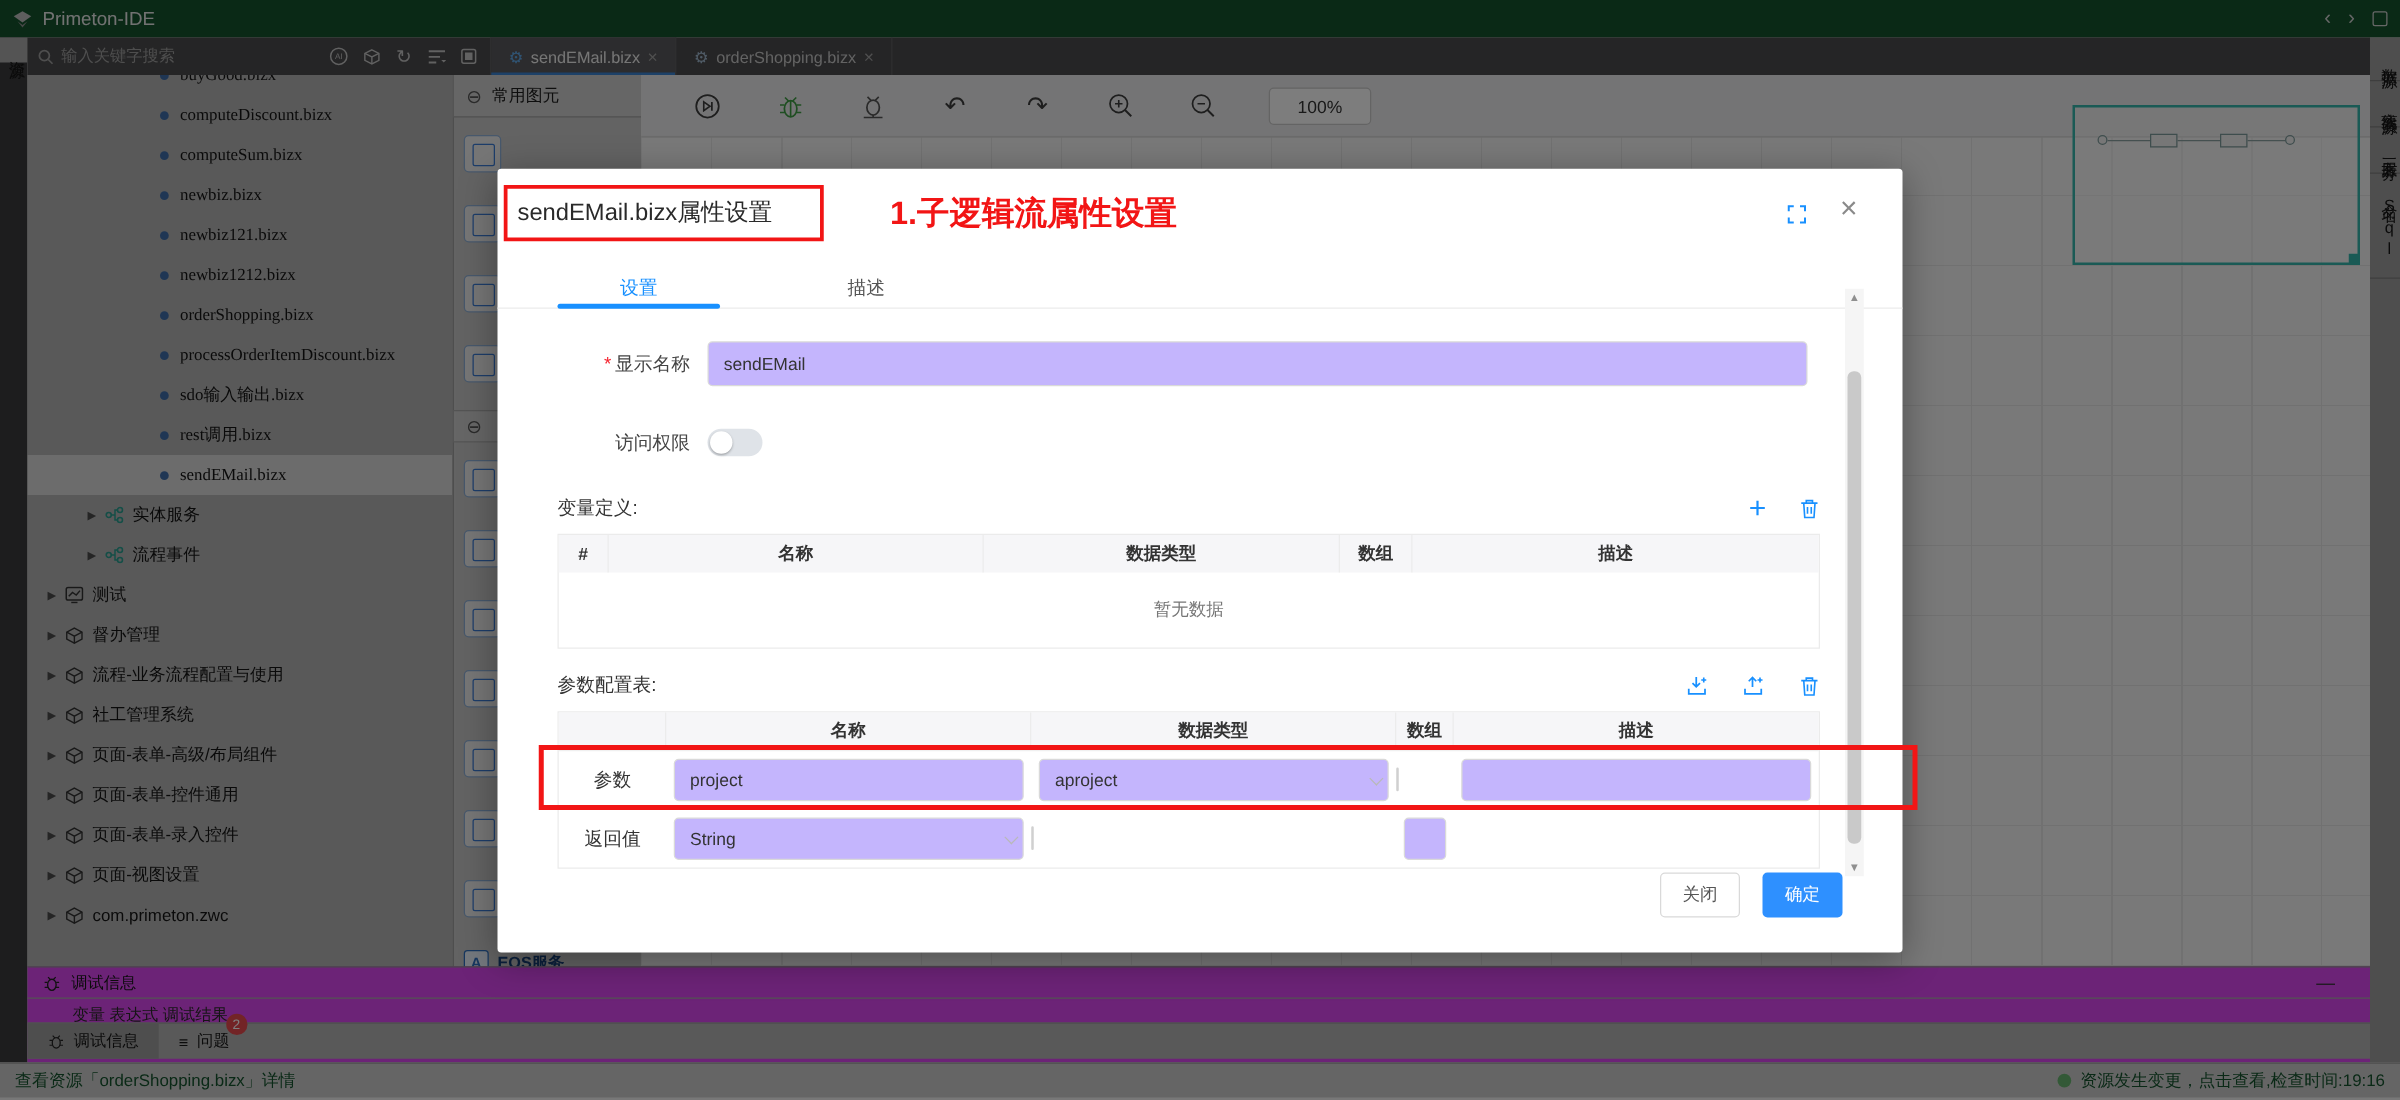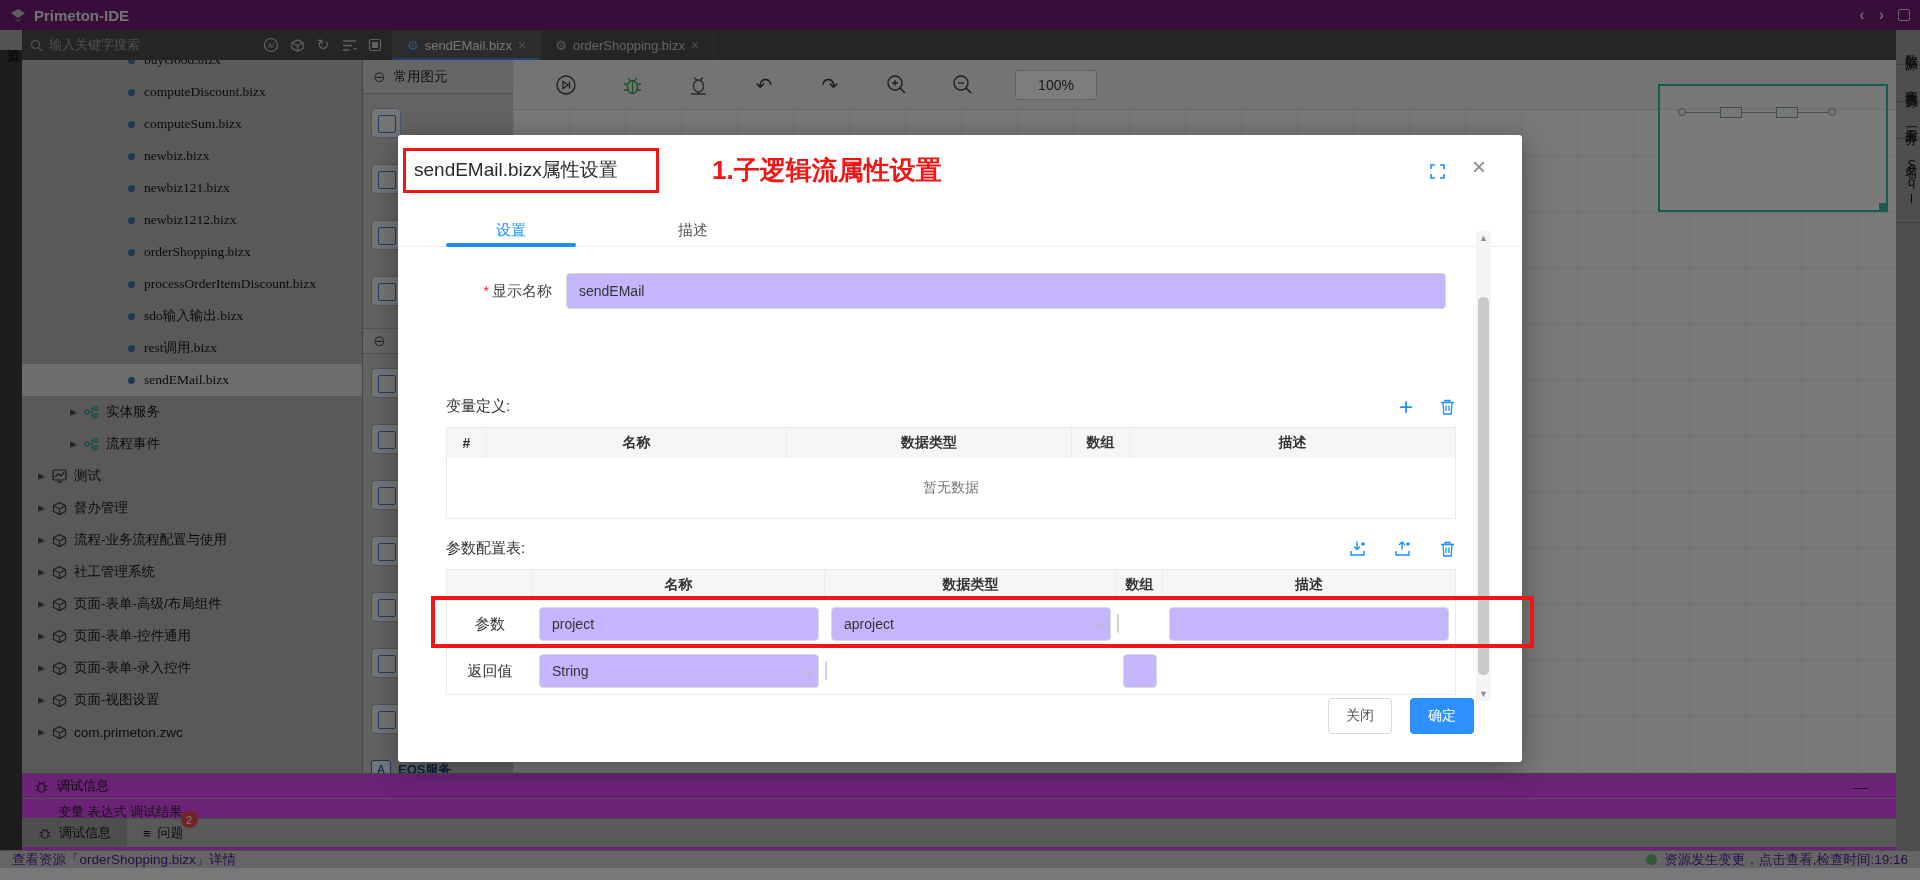--- a/index.html
+++ b/index.html
@@ -2,21 +2,21 @@
 <html><head>
 <meta charset="utf-8">
 <style>
   * { margin:0; padding:0; box-sizing:border-box; }
   html,body { background:#222; }
   .root{ position:relative; width:1920px; height:880px; overflow:hidden;
          font-family:"Liberation Sans",sans-serif; background:#f0f0f0; }
 
   
   .titlebar{ position:absolute; left:0; top:0; width:1920px; height:30px;
-    background:#701a75; color:#e4e4e4; display:flex; align-items:center; padding:0 10px;font-weight:bold; }
+    background:#14532d; color:#e4e4e4; display:flex; align-items:center; padding:0 10px; }
   .titlebar .app-name{ font-size:15px; margin-left:8px; }
   .win-icons{ margin-left:auto; display:flex; align-items:center; gap:14px; color:#cfcfcf; font-size:16px; }
   .win-sq{ width:12px; height:12px; border:1.5px solid #cfcfcf; border-radius:2px; }
 
   
   .left-rail{ position:absolute; left:0; top:30px; width:22px; height:820px; background:#3a3a3c; }
   .rail-tab-active{ background:#a8a8a8; color:#161616; writing-mode:vertical-rl; text-orientation:upright;
     font-size:13px; padding:8px 0; width:22px; text-align:center; letter-spacing:2px; }
 
   
@@ -85,22 +85,22 @@
   .debugbar{ position:absolute; left:22px; top:773px; width:1874px; height:77px; background:#d946ef; }
   .dbg-hd{ height:26px; display:flex; align-items:center; gap:8px; padding:0 12px; font-size:13px; color:#161616;
     border-top:1px solid #8f8f8f; border-bottom:1px solid #a7a7a7; }
   .dbg-min{ margin-left:auto; margin-right:16px; color:#333; font-size:15px; }
   .dbg-clip{ height:19px; overflow:hidden; font-size:13px; color:#2a2a2a; padding-left:36px; line-height:25px; }
   .dbg-tabs{ height:29px; background:#b2b2b2; border-top:1px solid #9c9c9c; display:flex; align-items:stretch; }
   .dtab{ display:flex; align-items:center; gap:7px; padding:0 16px; font-size:13px; color:#161616; position:relative; }
   .dtab.active{ background:#9d9d9d; }
   .badge{ position:absolute; right:2px; top:-8px; width:17px; height:17px; background:#e5484d; color:#fff;
     border-radius:50%; font-size:11px; display:flex; align-items:center; justify-content:center; }
-  .statusbar{ position:absolute; left:0; top:850px; width:1920px; height:18px; background:#cbcbcb;
-    border-top:1px solid #9a9a9a; display:flex; align-items:center; font-size:13.5px; color:#4c1d95; padding:0 12px; }
+  .statusbar{ position:absolute; left:0; top:850px; width:1920px; height:28px; background:#cbcbcb;
+    border-top:1px solid #9a9a9a; display:flex; align-items:center; font-size:13.5px; color:#14532d; padding:0 12px; }
   .status-right{ margin-left:auto; display:flex; align-items:center; gap:7px; }
   .gdot{ width:11px; height:11px; border-radius:50%; background:#67b26f; }
 
   
   .overlay{ position:absolute; left:0; top:0; width:1920px; height:880px; background:rgba(0,0,0,.5); z-index:50; }
 
   
   .modal{ position:absolute; left:398px; top:135px; width:1124px; height:627px; background:#fff; z-index:100;
     border-radius:3px; box-shadow:0 6px 30px rgba(0,0,0,.35); }
   .m-title{ position:absolute; left:16px; top:22px; font-size:19px; color:#2a2a2a; }
@@ -531,20 +531,24 @@
       <div class="m-tab t1">设置</div>
       <div class="m-tab t2">描述</div>
       <div class="m-ink"></div>
     </div>
 
     <div class="frow" style="top:138px">
       <span class="flabel"><span class="req">*</span><span>显示名称</span></span>
       <input class="m-input" style="width: 880px;" value="sendEMail">
     </div>
 
+    <div class="frow" style="top:208px">
+      <span class="flabel">访问权限</span>
+      <span class="toggle"></span>
+    </div>
 
     <div class="sec-row" style="top:262px">
       <span class="sec-label">变量定义:</span>
       <span class="sec-icons">
         <span class="blue-plus">+</span>
         <span>
           <svg width="17" height="18" viewBox="0 0 17 18">
               <path d="M2 4.5 H15 M6 4.5 V2.5 H11 V4.5 M4 4.5 L4.8 16 H12.2 L13 4.5 M7 7.5 V13 M10 7.5 V13" fill="none" stroke="#1890ff" stroke-width="1.3"></path>
             </svg>
         </span>

